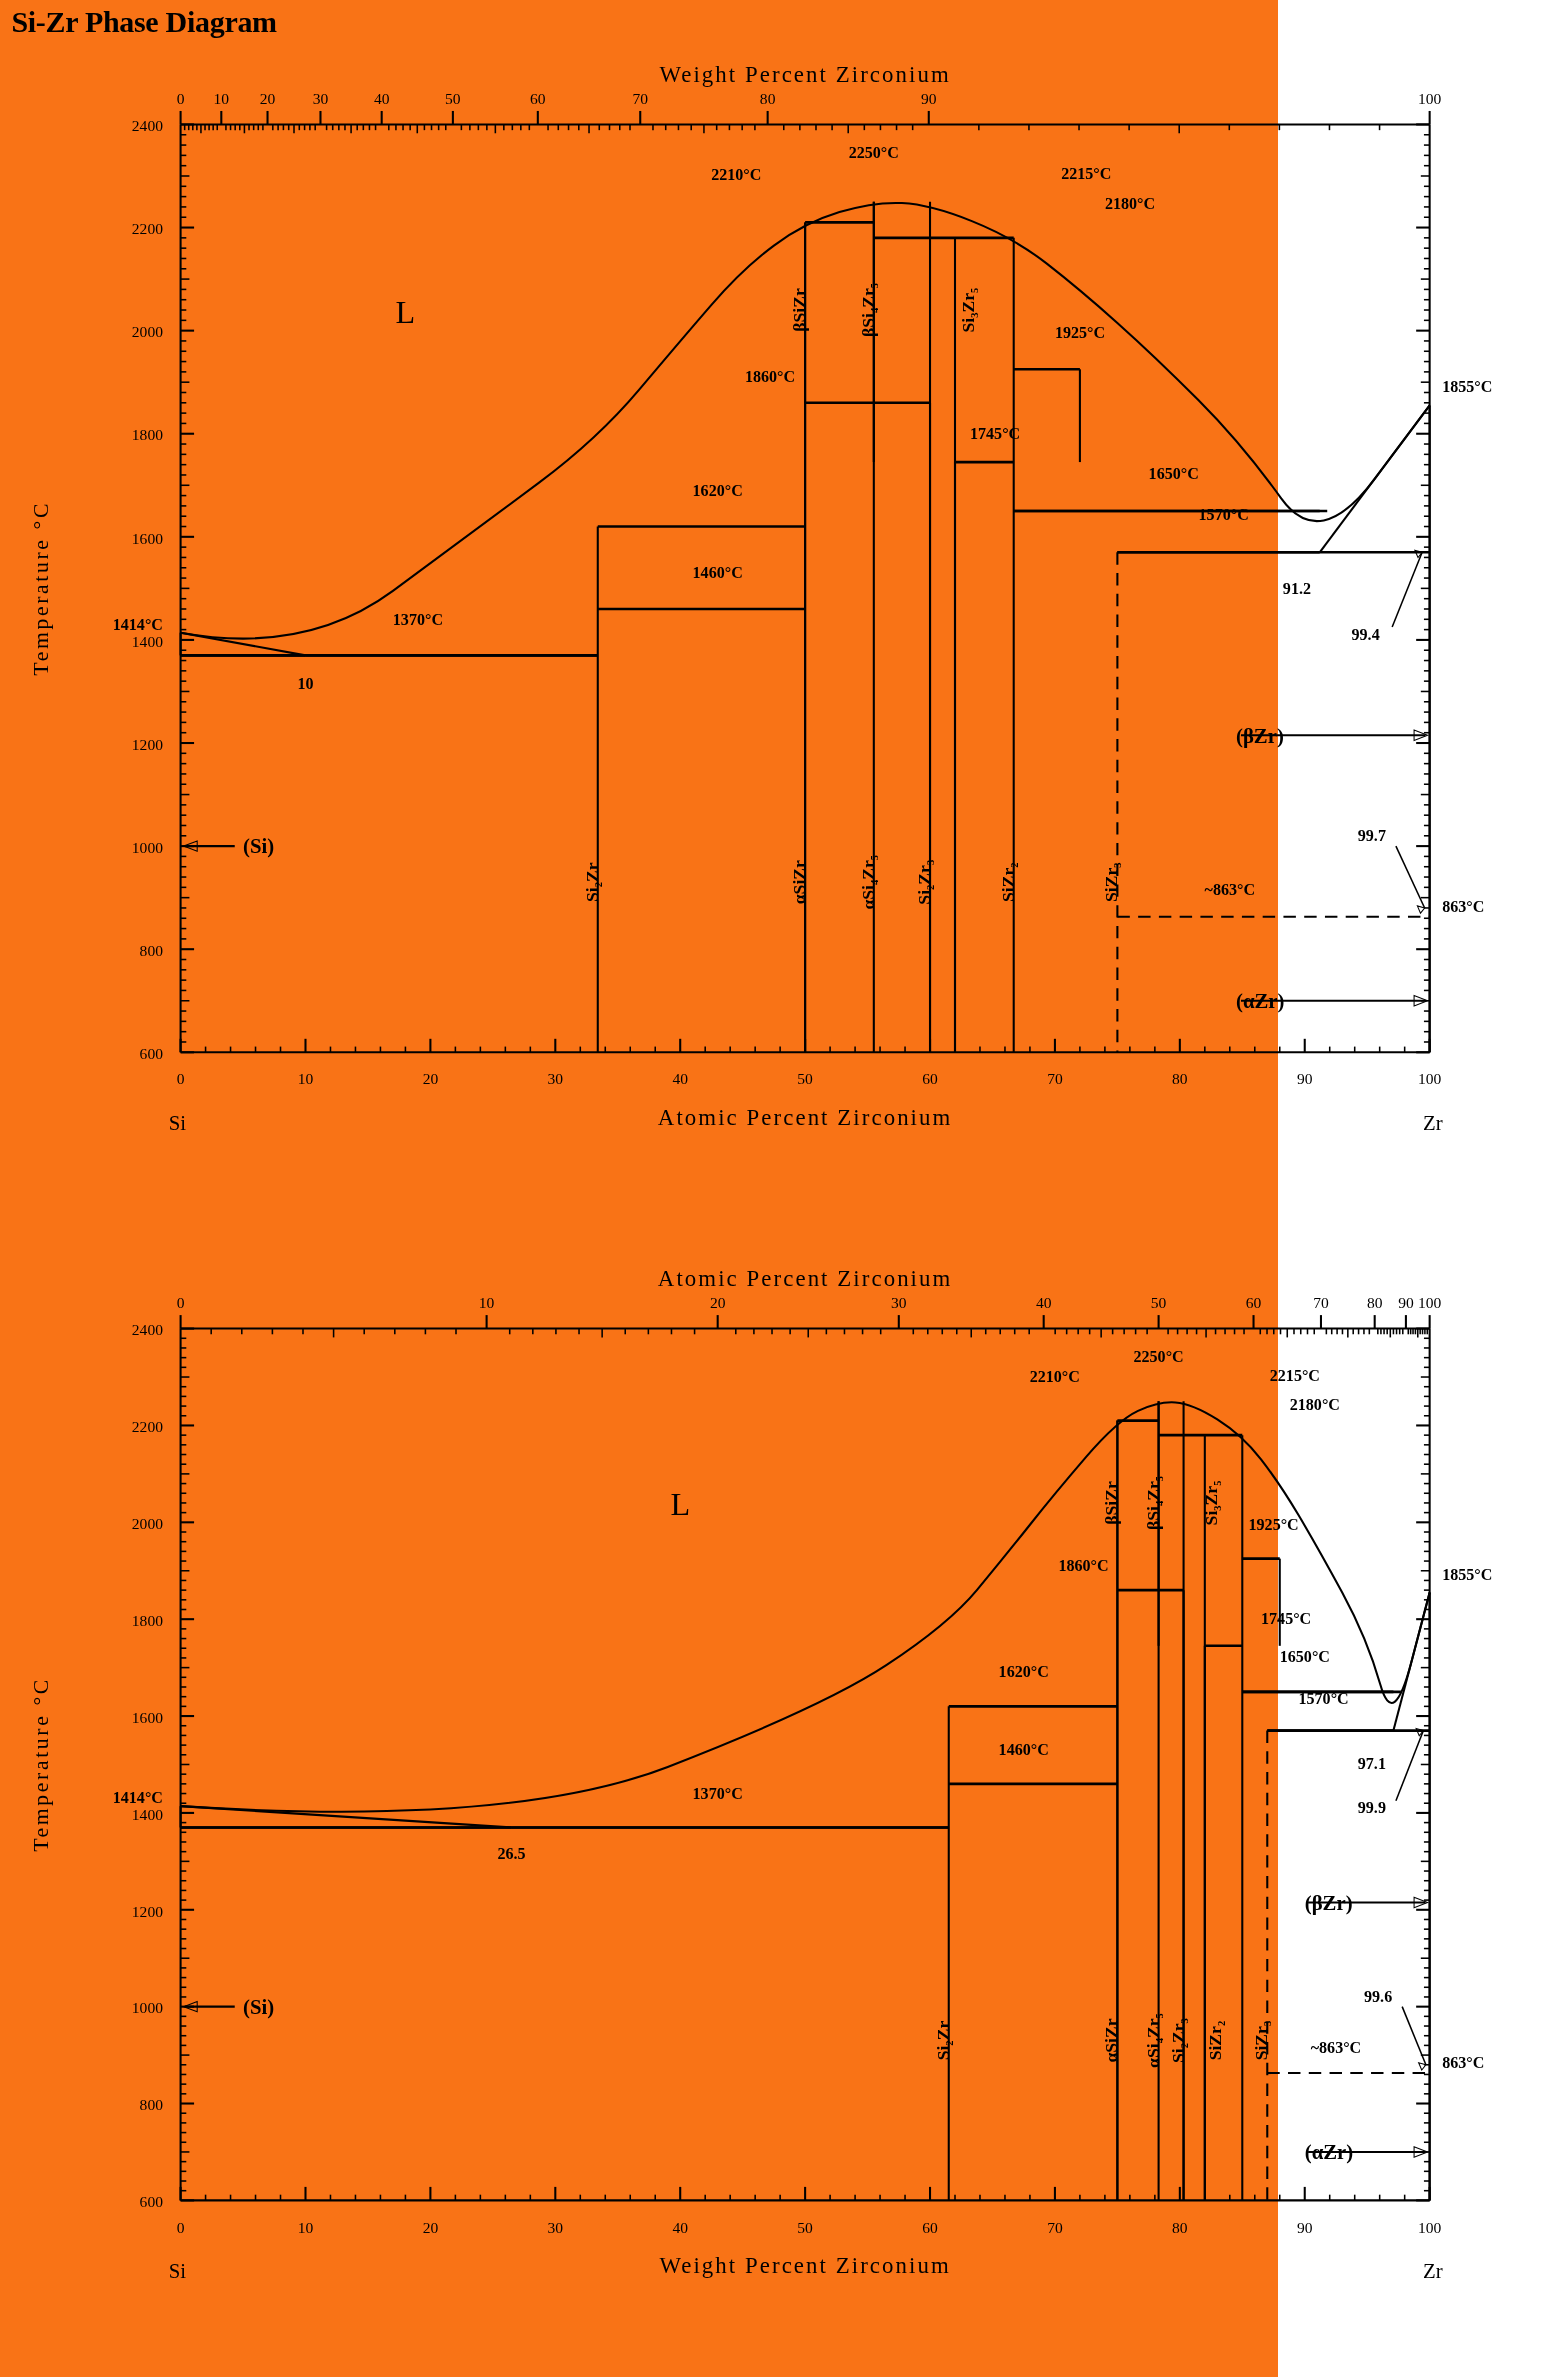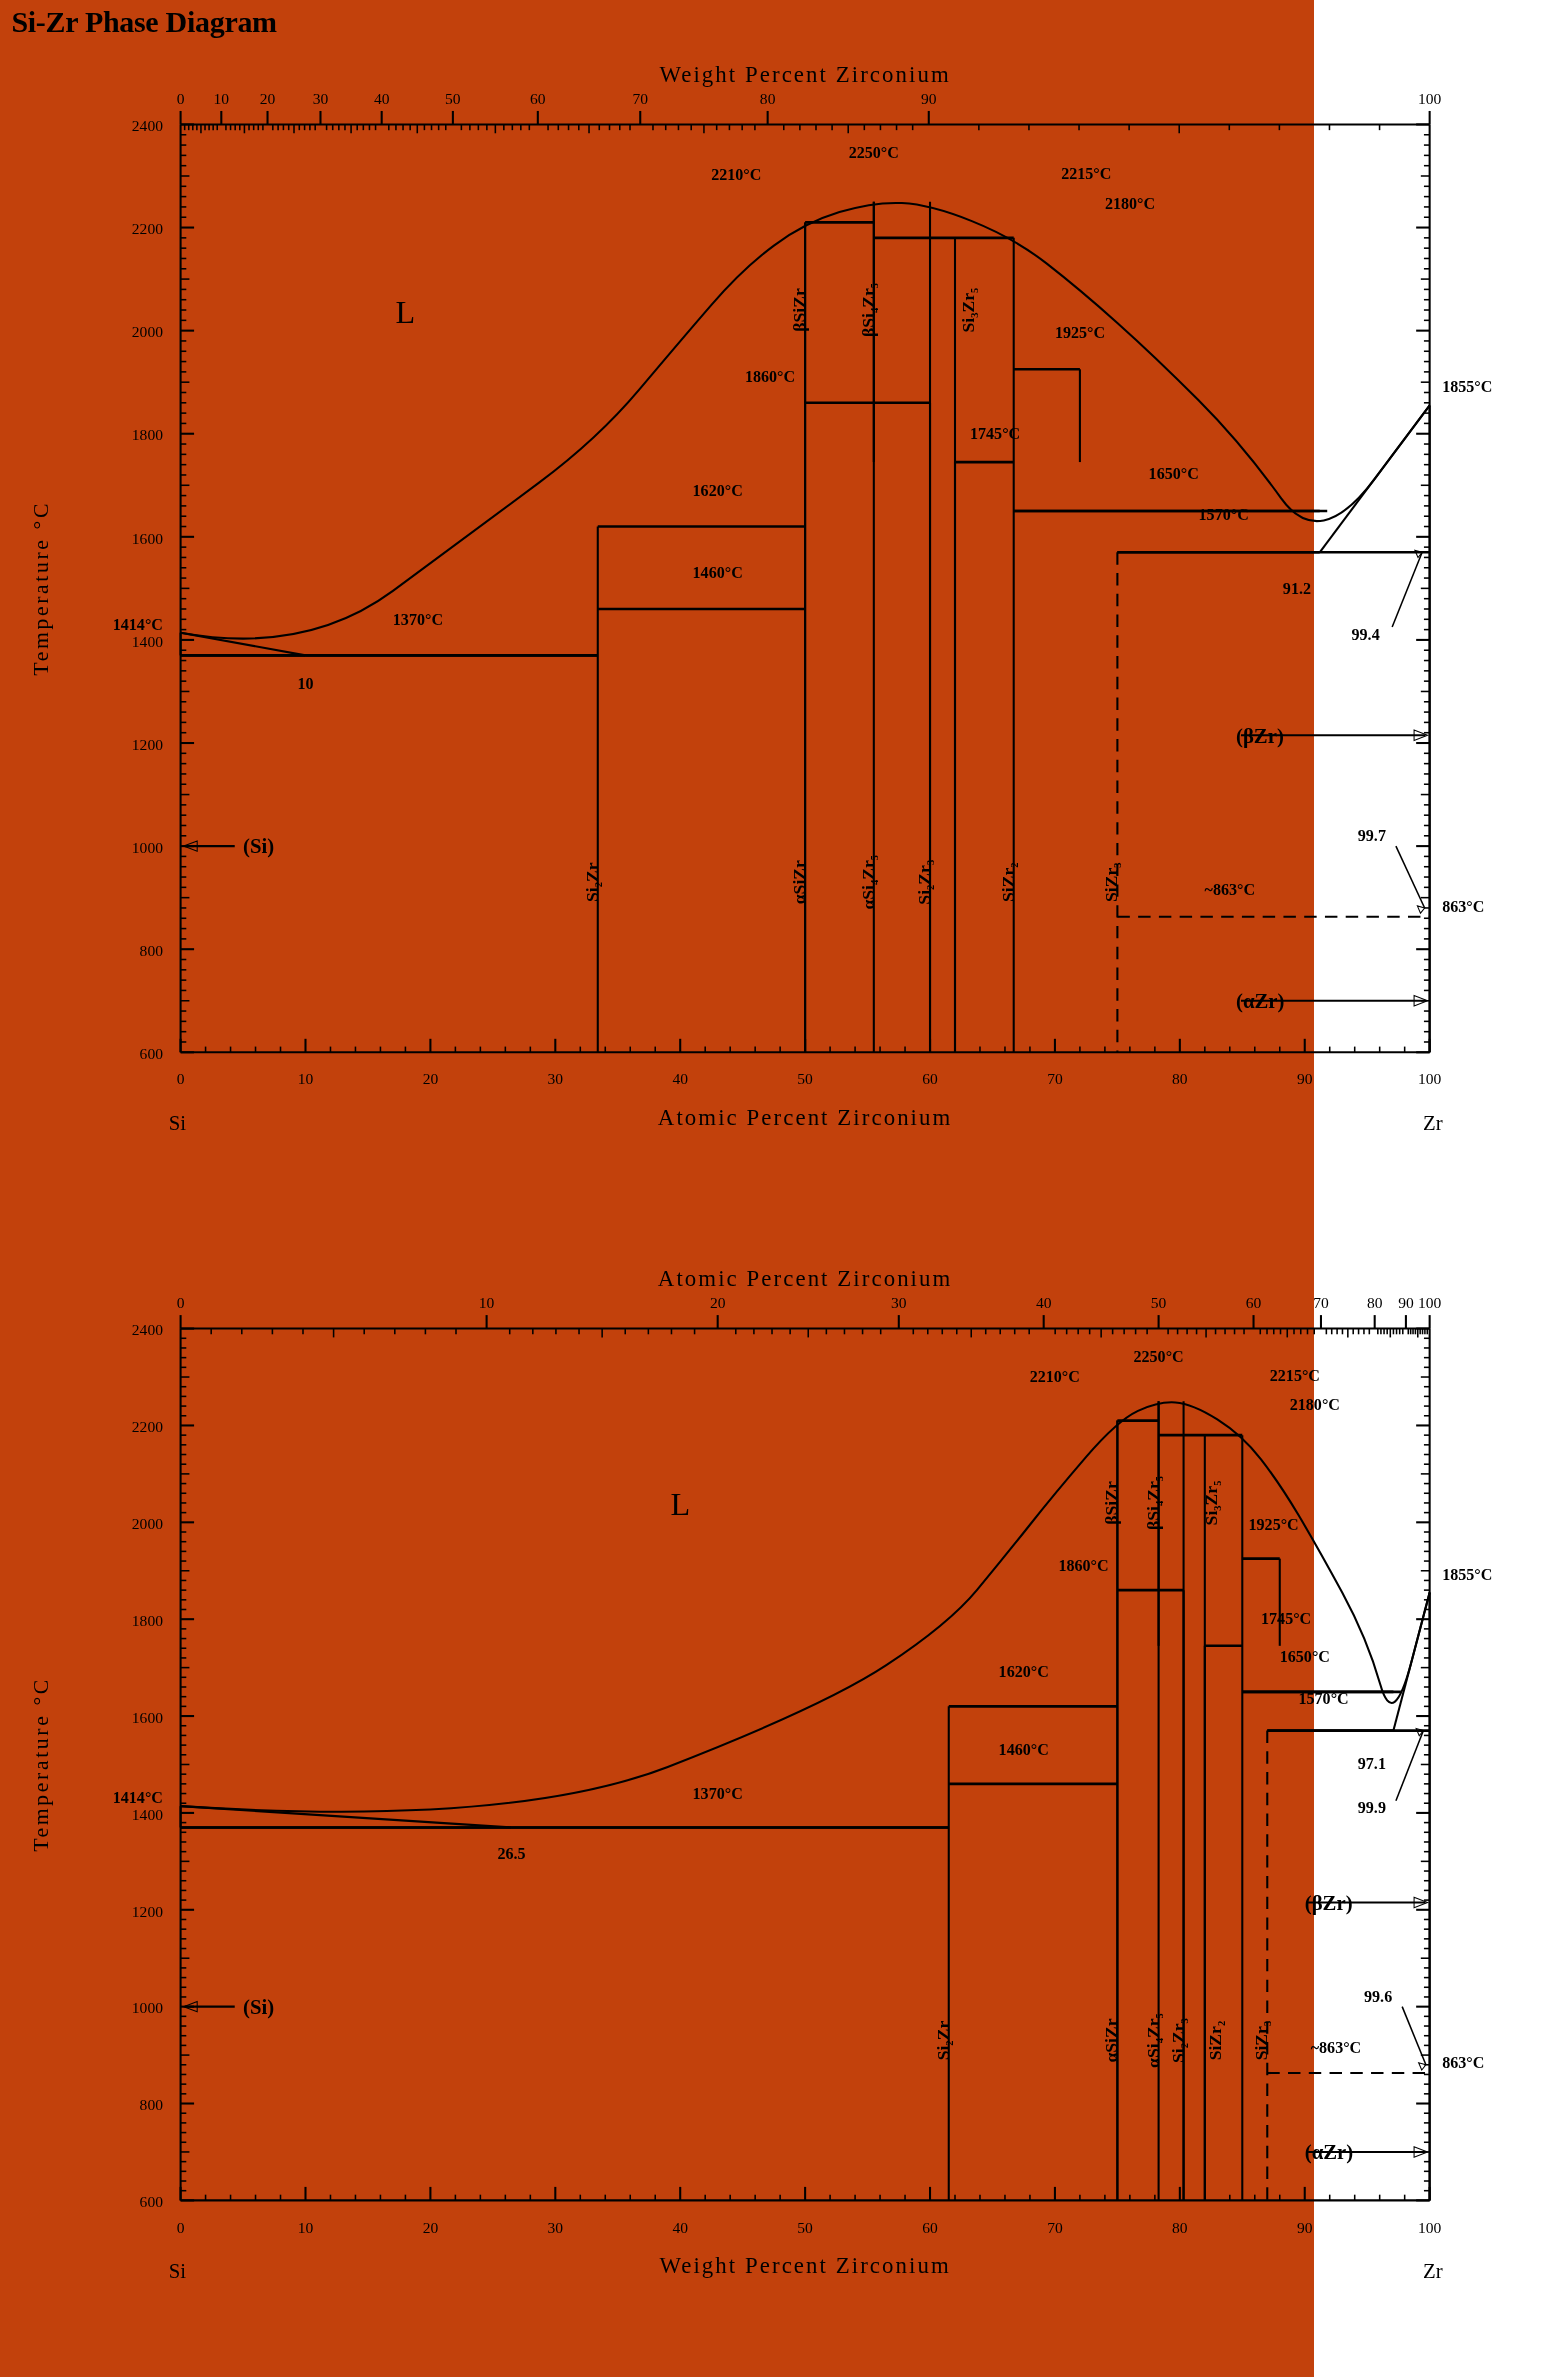--- a/index.html
+++ b/index.html
@@ -1,17 +1,17 @@
 <!DOCTYPE html>
 <html style="font-size:8.3px"><head>
 <meta charset="utf-8">
 <style>
   html,body{margin:0;padding:0;background:#fff;}
   body{width:1549px;height:2377px;position:relative;font-family:"Liberation Serif",serif;color:#000;}
-  .page{position:relative;width:1278px;height:2377px;background:#c2410c;padding-left:36px;}
+  .page{position:relative;width:1278px;height:2377px;background:#f97316;}
   #title{position:absolute;left:11.4px;top:5.2px;font-family:"Liberation Serif",serif;font-weight:bold;font-size:30px;letter-spacing:-0.3px;}
   .diagram{position:absolute;left:0;}
   svg{display:block;}
   text{font-family:"Liberation Serif",serif;fill:#000;}
   .tick-lbl{font-size:30px;}
   .ax-title{font-size:44px;letter-spacing:4px;}
   .temp-lbl{font-size:31px;font-weight:bold;}
   .comp-lbl{font-size:34px;font-weight:bold;}
   .phase-lbl{font-size:40px;font-weight:bold;}
   .bigL{font-size:62px;}

